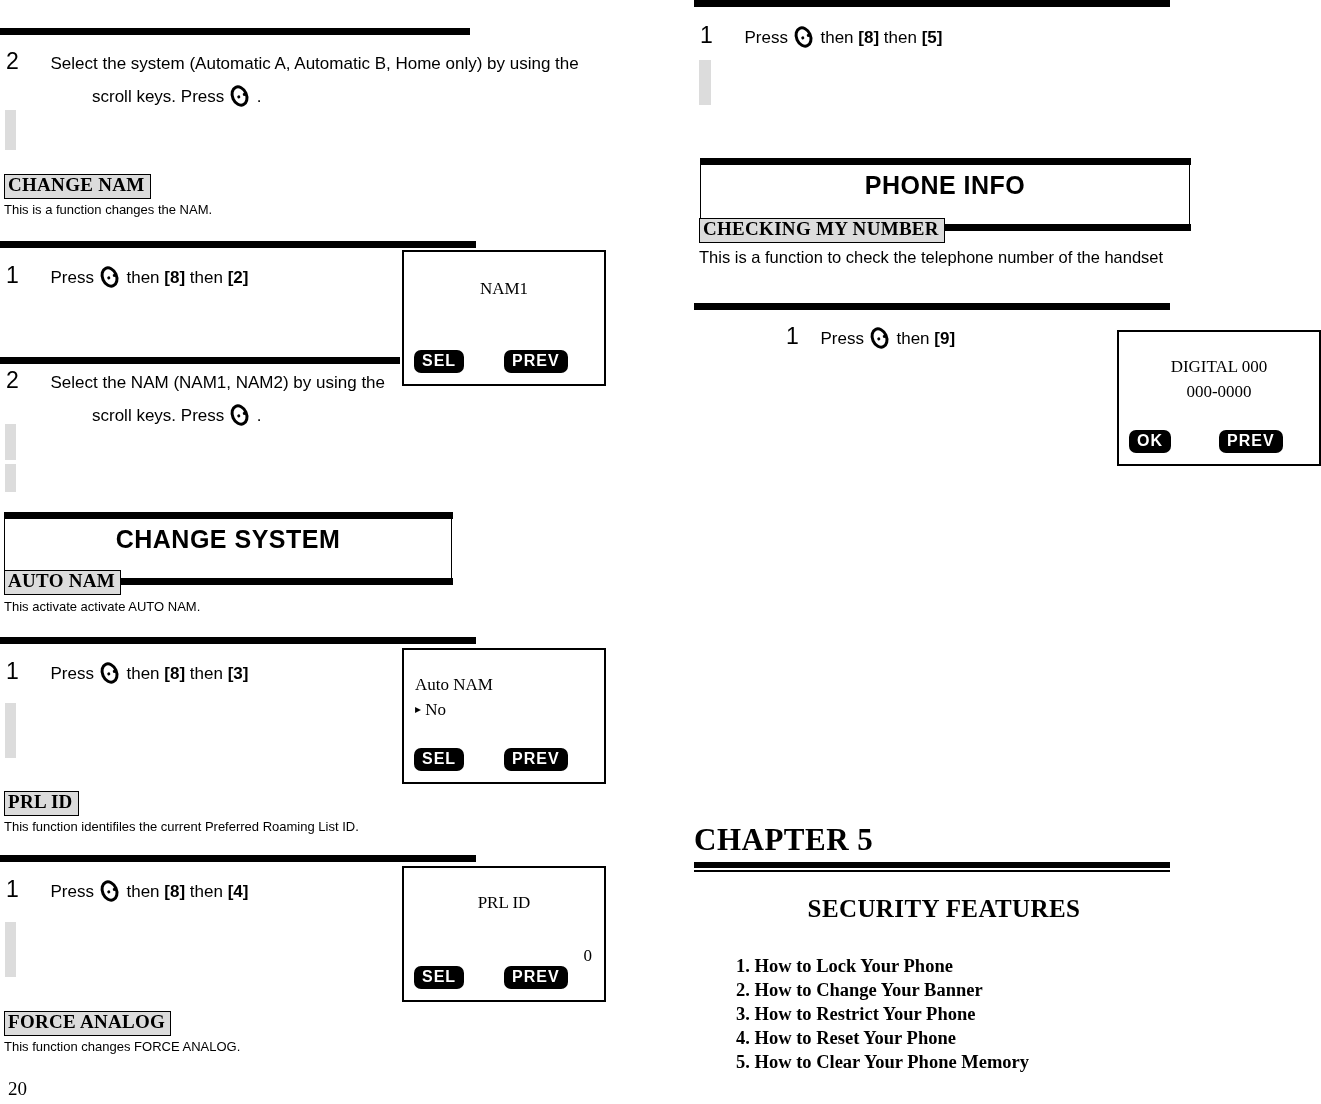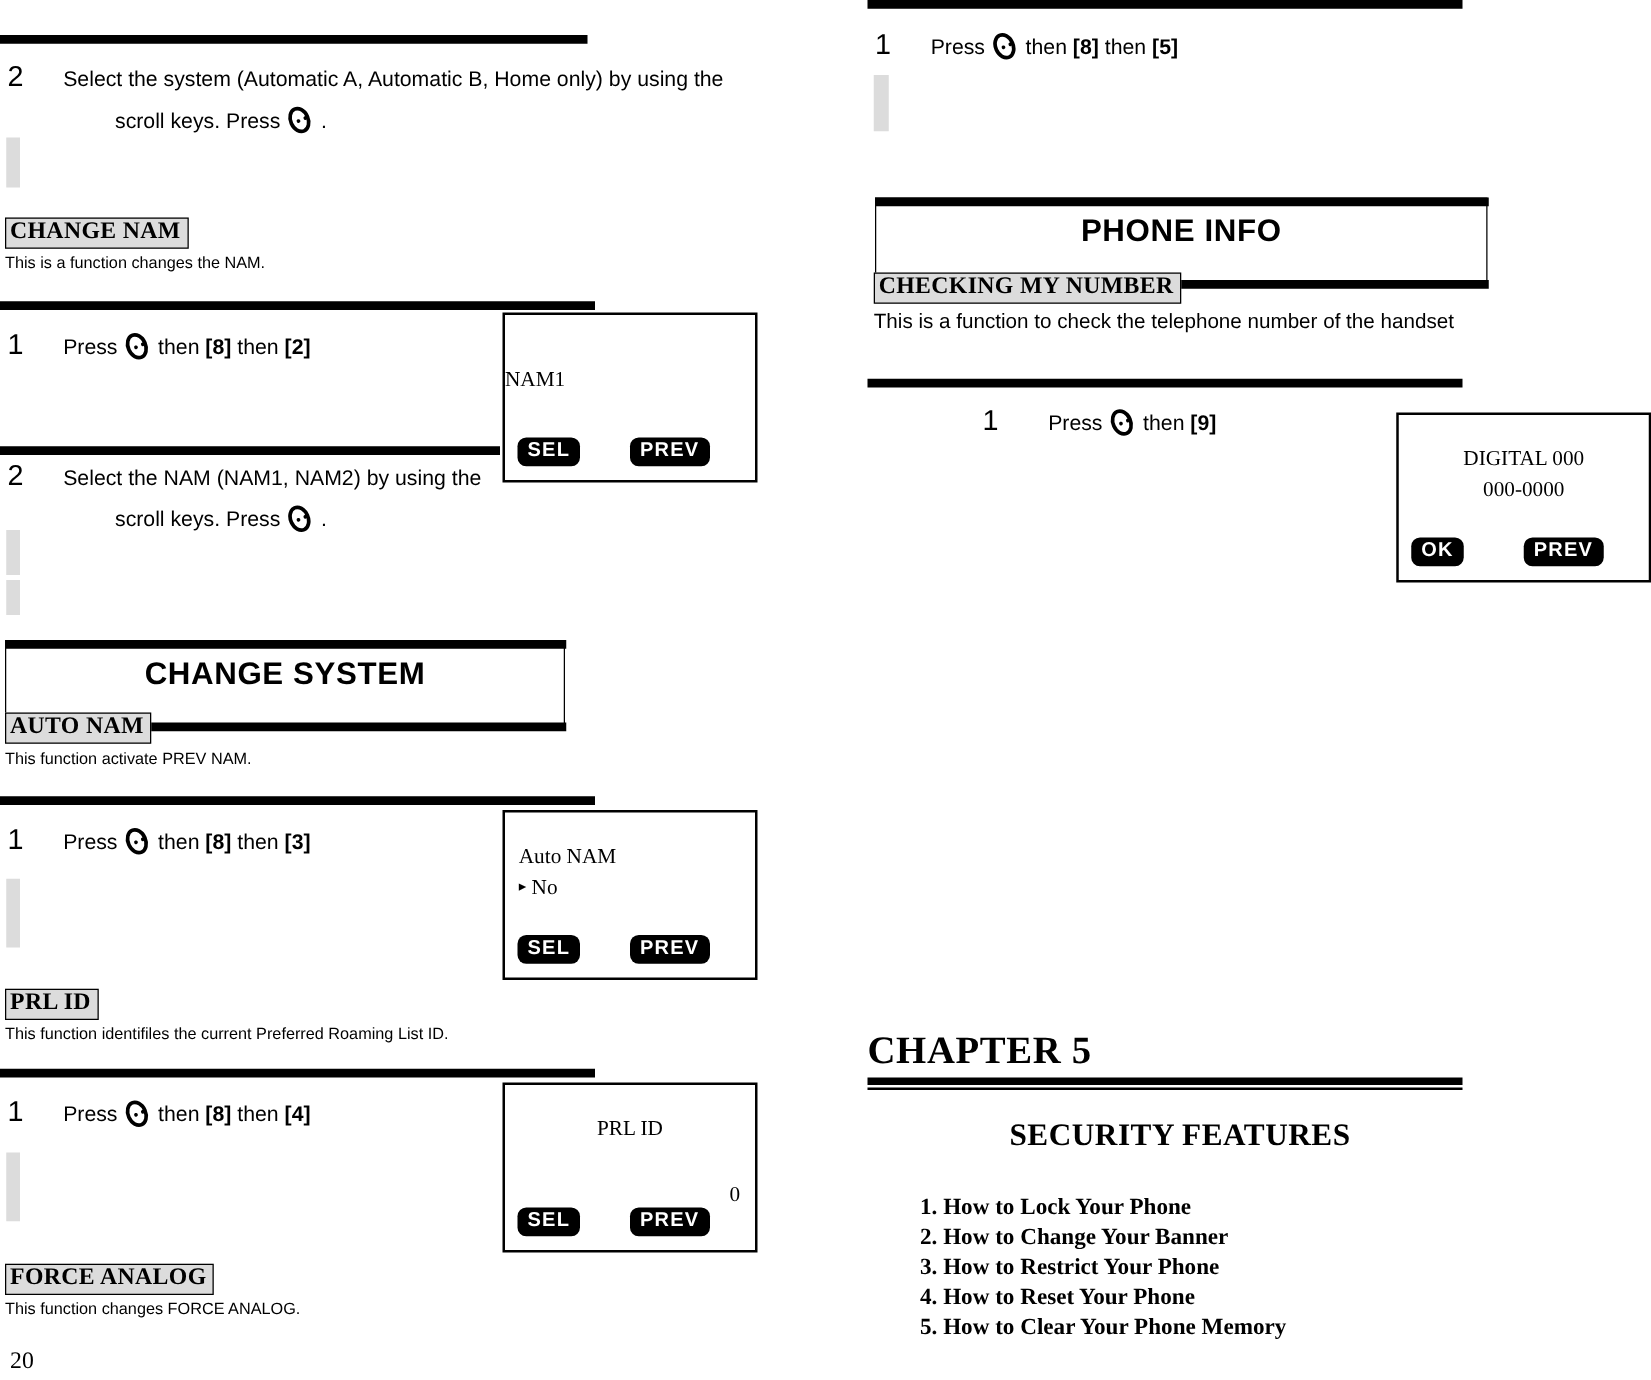--- a/index.html
+++ b/index.html
@@ -229,21 +229,21 @@
         <span class="okkey"><i></i></span>
         <span>then</span>
         <b>[8]</b>
         <span>then</span>
         <b>[2]</b>
       </span>
     </div>
   </div>
 
   <div class="screen" style="left:402px; top:250px; width:204px; height:136px;">
-    <div class="scr-text" style="left:0; right:0; top:27px; margin-top:15px;">NAM1</div>
+    <div class="scr-text" style="left:0; right:0; top:27px; text-align:center;">NAM1</div>
     <div class="softkeys">
       <span class="skey" style="left:10px; top:0;">SEL</span>
       <span class="skey" style="left:100px; top:0;">PREV</span>
     </div>
   </div>
 
   <div class="abs step-rule" style="left:0px; top:357px; width:400px;"></div>
 
   <div class="abs" style="left:6px; top:363px; width:400px;">
     <div class="step">
@@ -264,21 +264,21 @@
   <div class="abs gbar" style="left:5px; top:424px; width:11px; height:36px;"></div>
   <div class="abs gbar" style="left:5px; top:464px; width:11px; height:28px;"></div>
 
   <div class="banner" style="left:4px; top:512px; width:448px; height:72px;">
     <div class="banner-title">CHANGE SYSTEM</div>
   </div>
 
   <div class="abs" style="left:4px; top:570px; z-index:5;">
     <span class="sec-label">AUTO NAM</span>
   </div>
-  <div class="abs desc-serif" style="left:4px; top:600px;">This function activate PREV NAM.</div>
+  <div class="abs desc-serif" style="left:4px; top:600px;">This activate activate AUTO NAM.</div>
 
   <div class="abs step-rule" style="left:0px; top:637px; width:476px;"></div>
 
   <div class="abs" style="left:6px; top:654px;">
     <div class="step">
       <span class="step-num">1</span>
       <span class="step-body" style="margin-left:27px;">
         <span>Press</span>
         <span class="okkey"><i></i></span>
         <span>then</span>
@@ -370,21 +370,21 @@
 
   <div class="abs desc-sans" style="left:699px; top:247px; width:520px;">
     <div>This is a function to check the telephone number of the handset</div>
   </div>
 
   <div class="abs step-rule" style="left:694px; top:303px; width:476px;"></div>
 
   <div class="abs" style="left:786px; top:319px;">
     <div class="step">
       <span class="step-num">1</span>
-      <span class="step-body" style="margin-left:35px;">
+      <span class="step-body" style="margin-left:17px;">
         <span>Press</span>
         <span class="okkey"><i></i></span>
         <span>then</span>
         <b>[9]</b>
       </span>
     </div>
   </div>
 
   <div class="screen" style="left:1117px; top:330px; width:204px; height:136px;">
     <div class="scr-text" style="left:0; right:0; top:25px; text-align:center;">DIGITAL 000</div>

